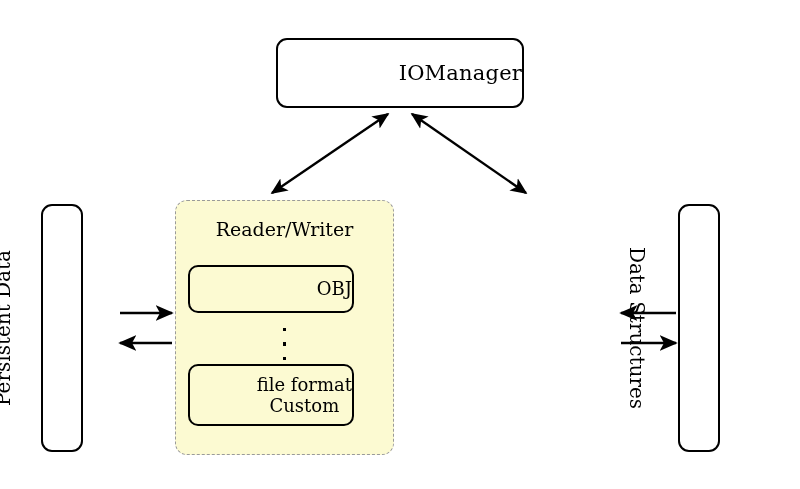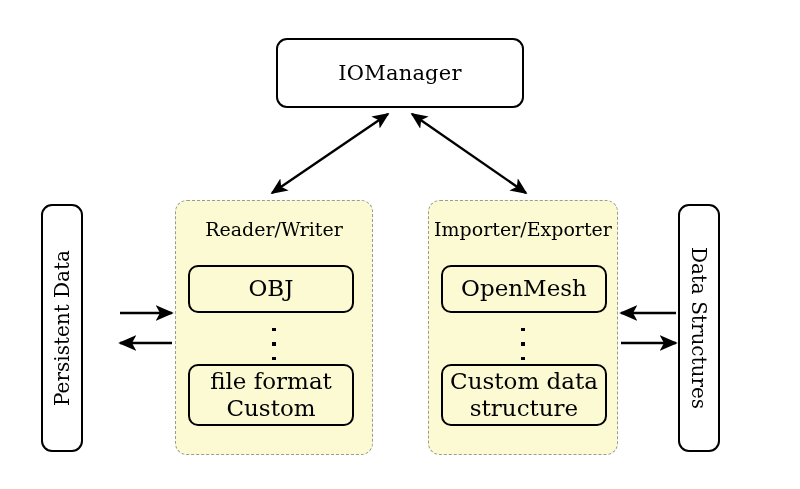--- a/index.html
+++ b/index.html
@@ -18,21 +18,21 @@
 
   
   .box {
     position: absolute;
     box-sizing: border-box;
     border: 2.6px solid #000000;
     border-radius: 11px;
     background: #ffffff;
     display: flex;
     align-items: center;
-    justify-content: center;
+    justify-content: flex-end;
     text-align: center;
     color: #000000;
   }
 
   
   #io-manager {
     left: 276px;
     top: 38px;
     width: 248px;
     height: 70px;
@@ -44,21 +44,21 @@
   .group {
     position: absolute;
     box-sizing: border-box;
     background: #fcfad2;
     border: 1.7px dashed #9a9a9a;
     border-radius: 12px;
   }
   #group-reader-writer {
     left: 175px;
     top: 200px;
-    width: 198px;
+    width: 219px;
     height: 255px;
   }
   #group-importer-exporter {
     left: 428px;
     top: 200px;
     width: 190px;
     height: 255px;
   }
   .group-title {
     position: absolute;
@@ -69,21 +69,21 @@
     font-size: 19px;
     color: #000000;
     white-space: nowrap;
   }
 
   
   .item-box {
     background: #fcfad2;
     border-width: 2.6px;
     border-radius: 10px;
-    font-size: 23px;
+    font-size: 18px;
     line-height: 1.18;
   }
   .item-top {
     top: 64px;
     height: 48px;
     left: 12px;
     width: 166px;
   }
   .item-bottom {
     top: 163px;
@@ -160,40 +160,20 @@
     </div>
 
     <div class="box item-box item-bottom">
       <div>
         <div>file format</div>
         <div>Custom</div>
       </div>
     </div>
   </div>
 
-  <div class="group" id="group-importer-exporter">
-    <div class="group-title">Importer/Exporter</div>
-
-    <div class="box item-box item-top">
-      <span>OpenMesh</span>
-    </div>
-
-    <div class="vdots">
-      <span></span>
-      <span></span>
-      <span></span>
-    </div>
-
-    <div class="box item-box item-bottom">
-      <div>
-        <div>Custom data</div>
-        <div>structure</div>
-      </div>
-    </div>
-  </div>
 
   <div class="box side-box" id="persistent-data">
     <span class="vtext ccw">Persistent Data</span>
   </div>
 
   <div class="box side-box" id="data-structures">
     <span class="vtext cw">Data Structures</span>
   </div>
 
   <svg class="arrow-layer" viewBox="0 0 800 489">

